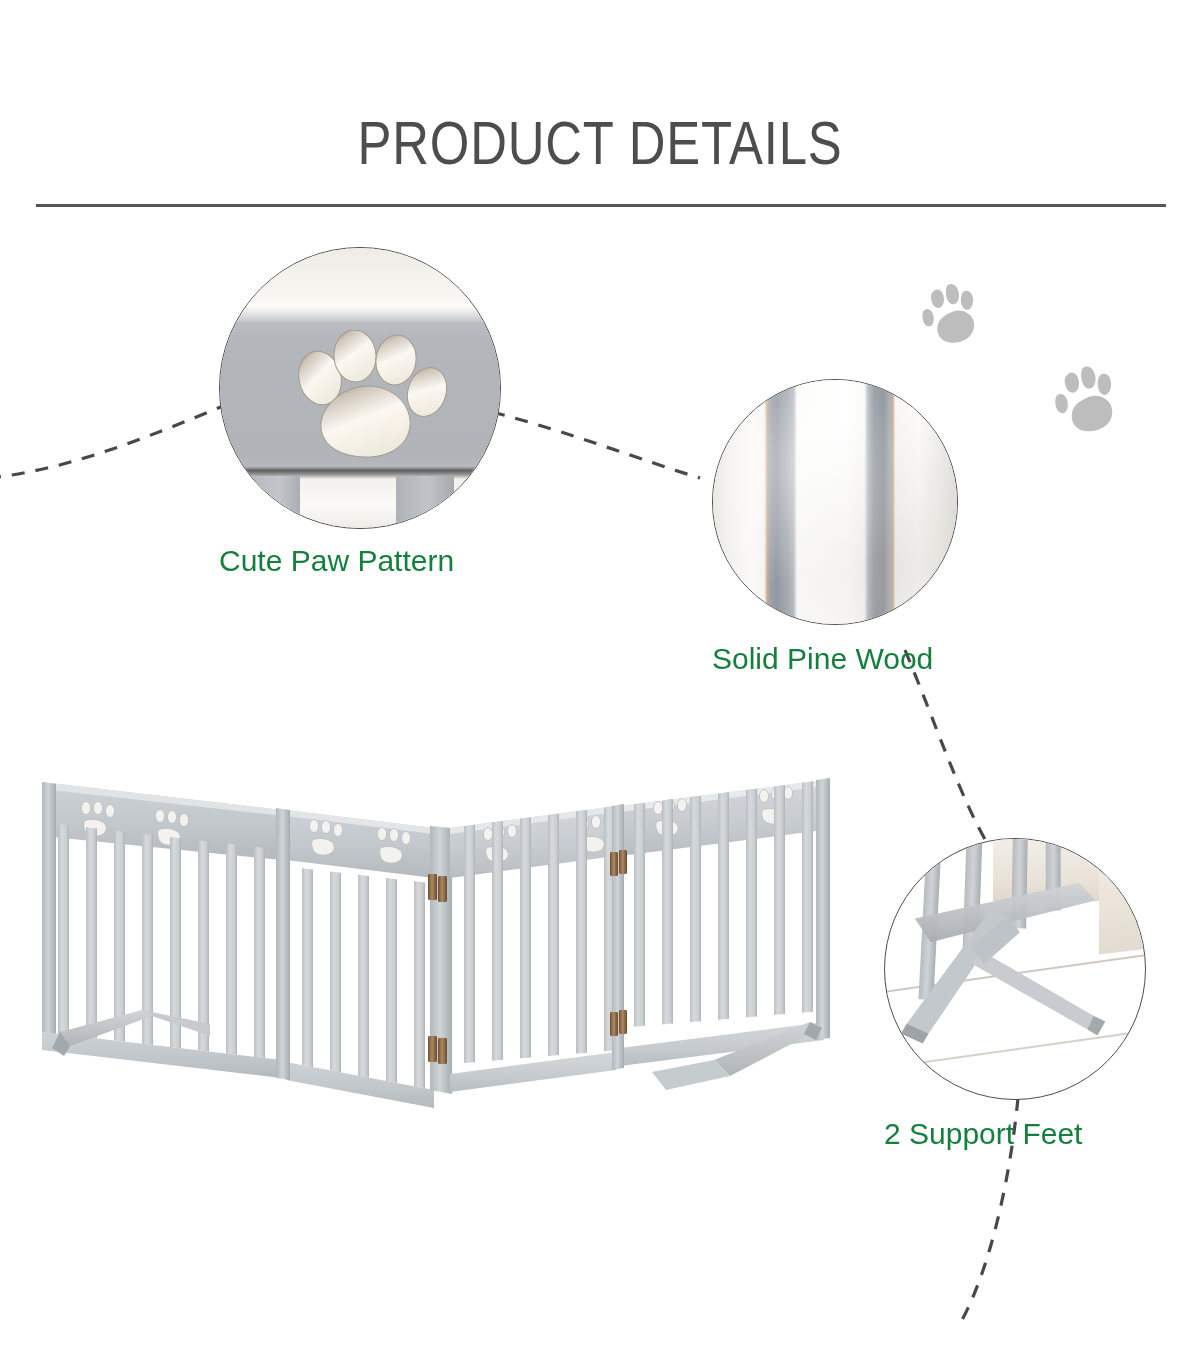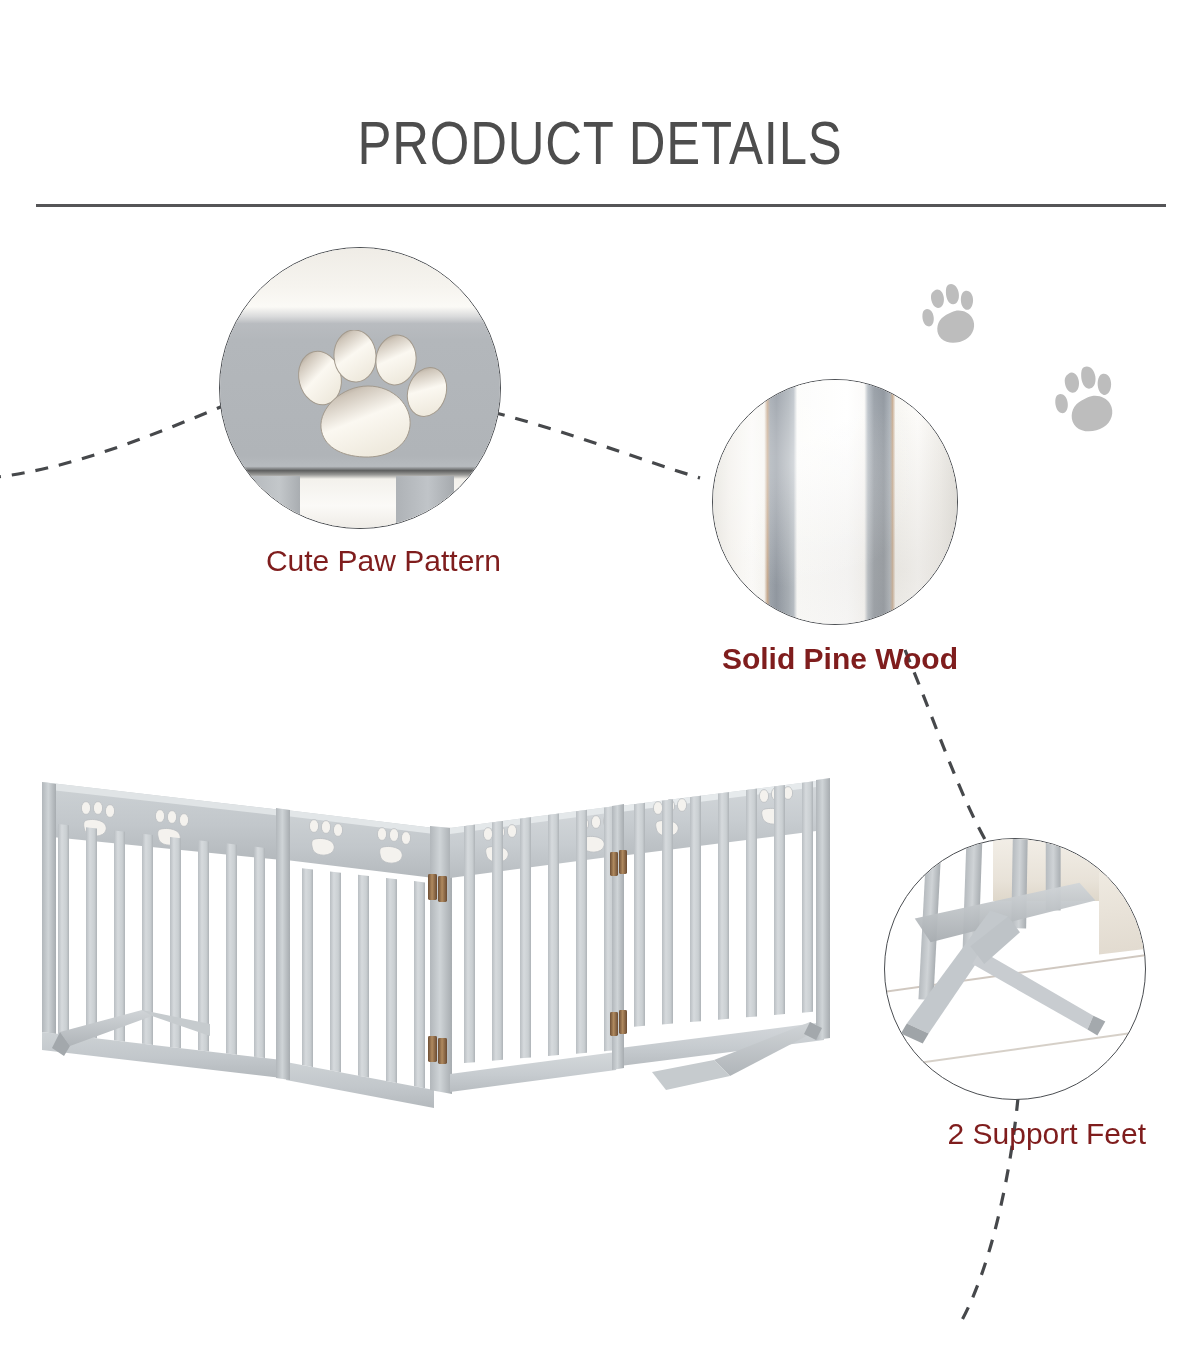--- a/index.html
+++ b/index.html
@@ -59,24 +59,24 @@
     position: relative;
     border-radius: 50%;
     border: 1.6px solid #4b4e52;
     overflow: hidden;
     background: #ffffff;
     box-sizing: border-box;
   }
   .caption {
     position: absolute;
     width: 100%;
-    text-align: right;
+    text-align: left;
     font-size: 30px;
     line-height: 36px;
-    color: #7f1d1d;
+    color: #15803d;
     white-space: nowrap;
   }
 
   
   #circle-paw { width: 282px; height: 282px; }
   .c1-bg {
     position: absolute; inset: 0;
     background:
       linear-gradient(180deg,
         #efece6 0%, #f6f4ef 14%, #fbfaf6 21%,
@@ -230,21 +230,21 @@
       </svg>
     </div>
     <div class="caption" style="top:296px;">Cute Paw Pattern</div>
   </div>
 
   <div class="callout" style="left:712px; top:379px; width:246px;">
     <div class="circle" id="circle-wood">
       <div class="c2-bg"></div>
       <div class="c2-shade"></div>
     </div>
-    <div class="caption" style="top:262px;font-weight:bold;">Solid Pine Wood</div>
+    <div class="caption" style="top:262px;">Solid Pine Wood</div>
   </div>
 
   <div class="callout" style="left:884px; top:838px; width:262px;">
     <div class="circle" id="circle-feet">
       <div class="c3-floor"></div>
       <div class="c3-floorlineA"></div>
       <div class="c3-floorlineB"></div>
       <div class="c3-wall"></div>
       <div class="c3-wall2"></div>
       <svg class="c3-svg" viewBox="0 0 262 262" xmlns="http://www.w3.org/2000/svg">

